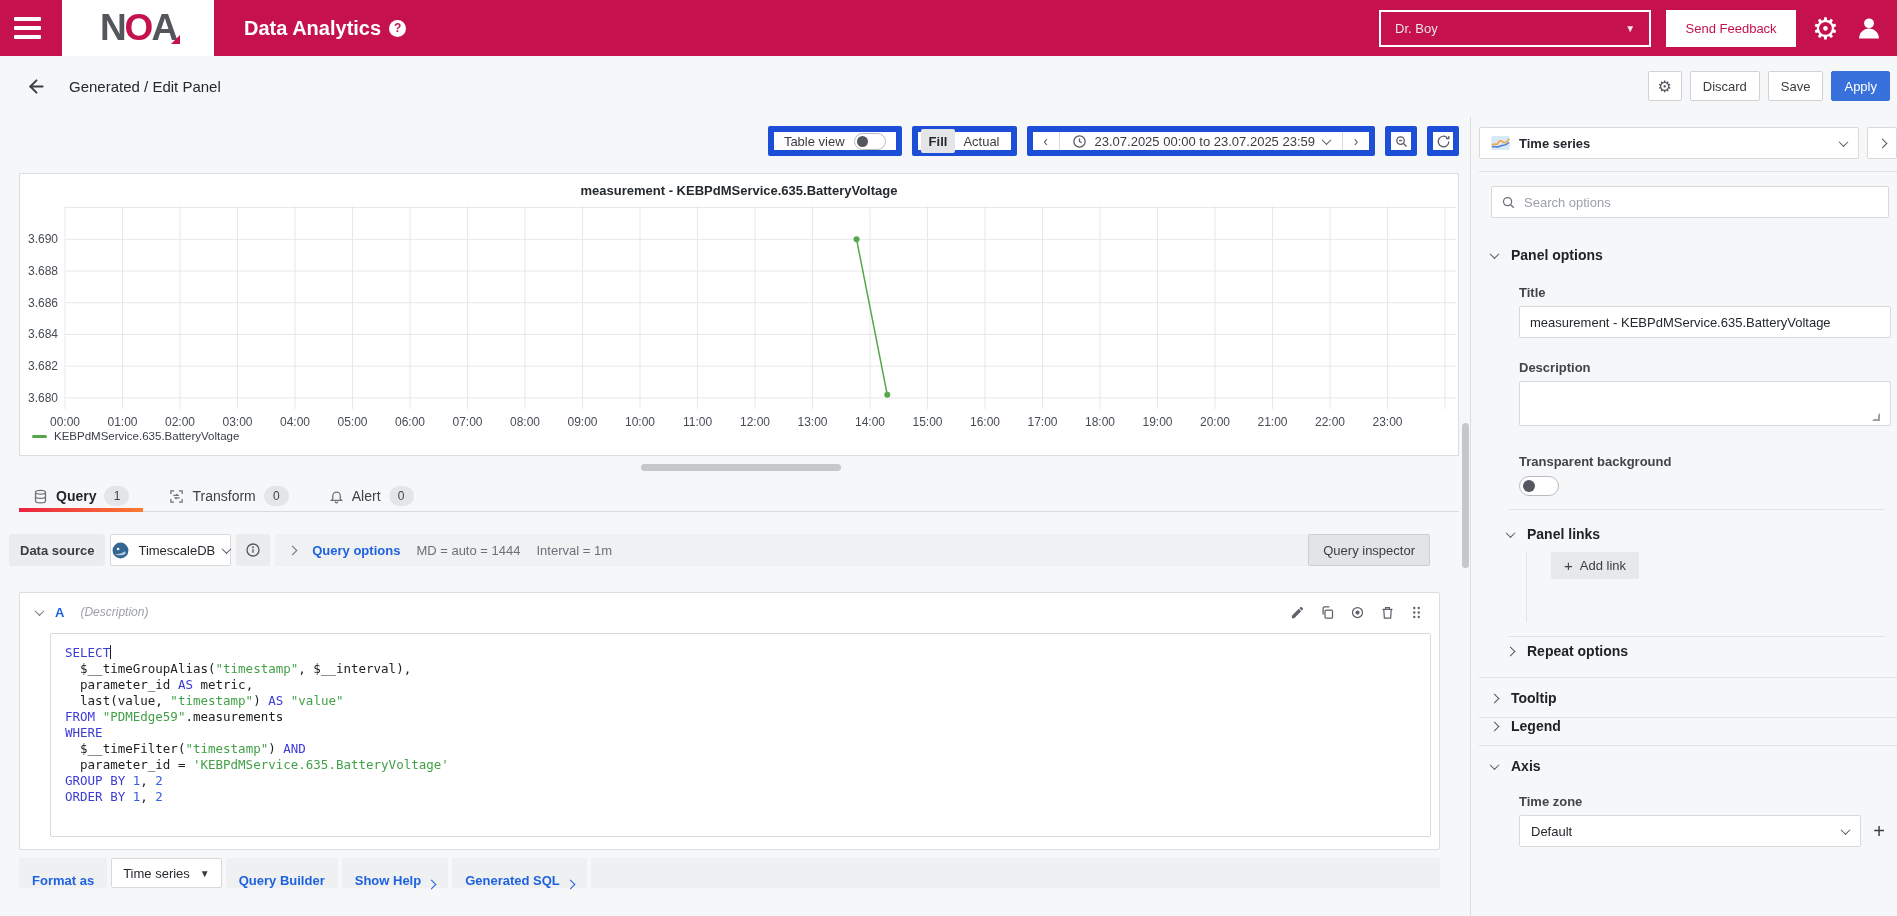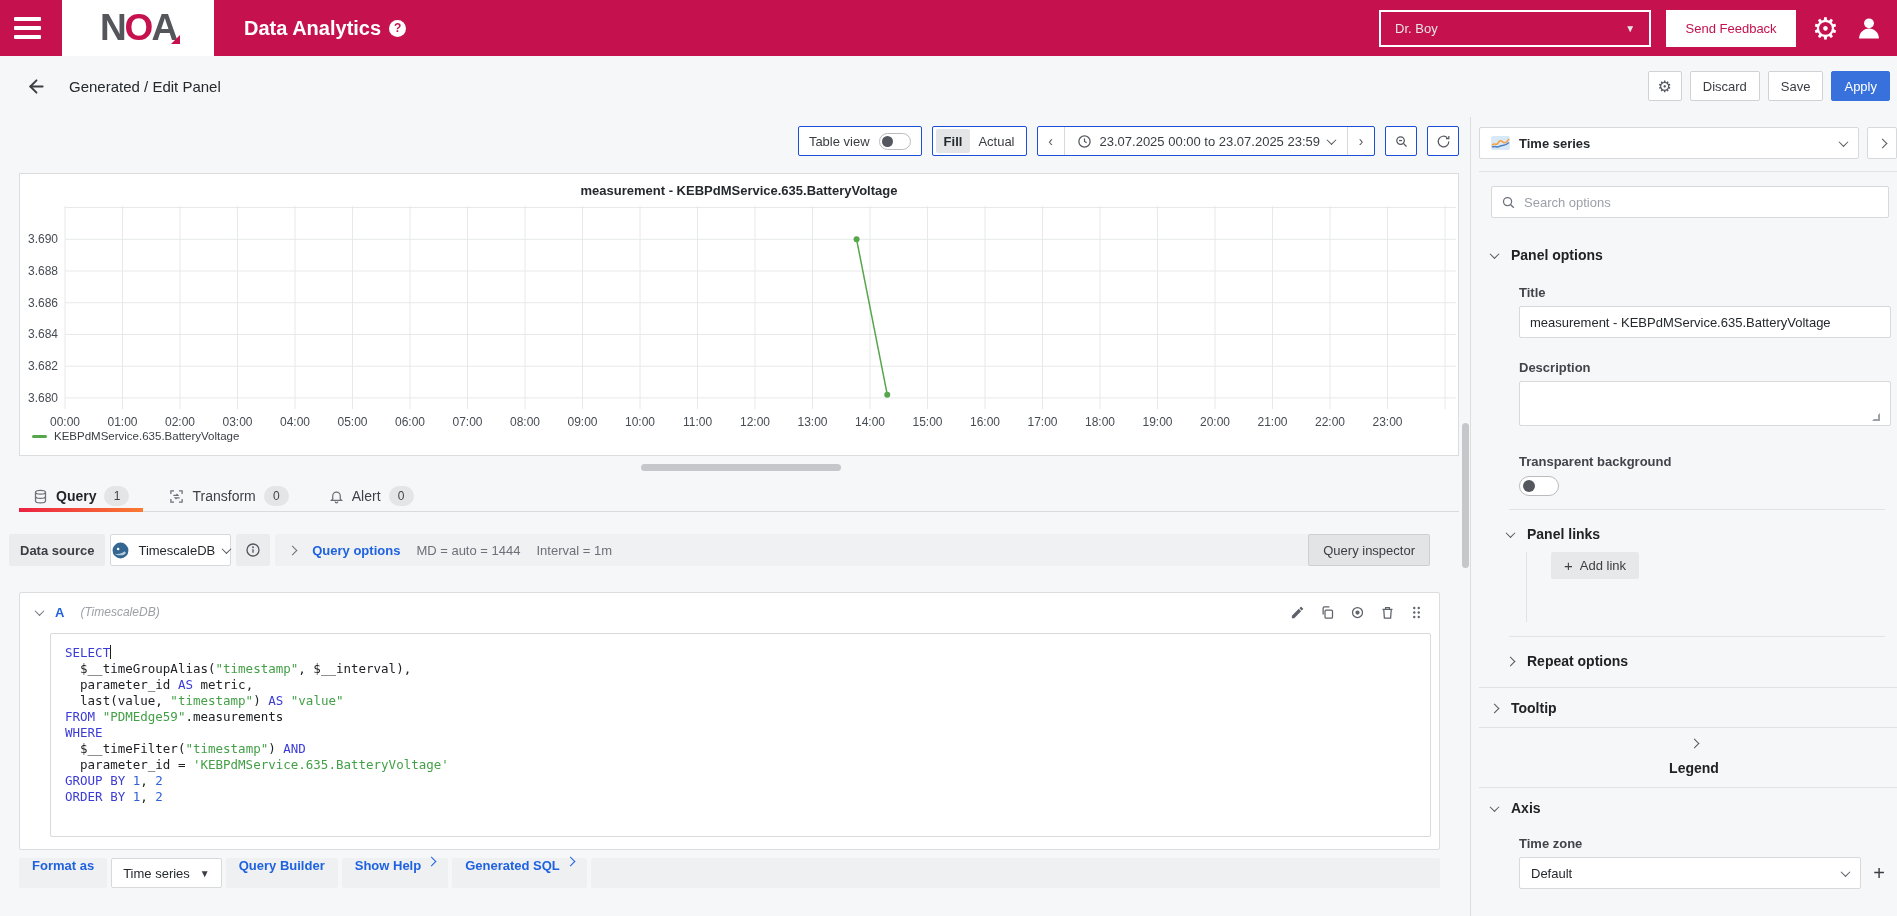--- a/index.html
+++ b/index.html
@@ -29,21 +29,21 @@
   .subheader { position:absolute; left:0; top:56px; width:1897px; height:60px; display:flex; align-items:center; }
   .back-btn { margin-left:26px; display:flex; cursor:pointer; color:#3A3D42; }
   .crumb { margin-left:22px; font-size:15px; color:#24292E; }
   .sub-actions { margin-left:auto; margin-right:7px; display:flex; gap:8px; }
   .btn { height:30px; border:1px solid #D0D2D5; background:#fff; border-radius:2px; font-size:13px; color:#3A3D42; padding:0 12px; display:flex; align-items:center; }
   .btn.icon-only { width:34px; justify-content:center; font-size:16px; color:#555A61; }
   .btn.primary { background:#3871DC; border-color:#3871DC; color:#fff; }
 
   
   .toolbar { position:absolute; left:19px; top:126px; width:1440px; height:30px; display:flex; justify-content:flex-end; gap:10px; }
-  .chip { height:30px; background:#fff; border:1px solid #1d4ed8; border-radius:2px; display:flex; align-items:center; font-size:13px; color:#3A3D42; }
+  .chip { height:30px; background:#fff; border:6px solid #1d4ed8; border-radius:2px; display:flex; align-items:center; font-size:13px; color:#3A3D42; }
   .tableview { padding:0 10px; gap:9px; }
   .toggle { width:32px; height:17px; border:1px solid #B9BBBF; border-radius:9px; background:#fff; position:relative; cursor:pointer; }
   .toggle i { position:absolute; left:2px; top:2px; width:11px; height:11px; border-radius:50%; background:#54575E; }
   .seg2 { padding:3px; gap:0; }
   .seg2 .seg { height:24px; padding:0 8px; display:flex; align-items:center; font-size:13px; cursor:pointer; border-radius:2px; }
   .seg2 .seg.on { background:#E4E5E7; font-weight:bold; color:#24292E; }
   .timegrp { padding:0; }
   .timegrp .side { width:26px; height:100%; display:flex; align-items:center; justify-content:center; color:#54575E; cursor:pointer; font-size:14px; }
   .timegrp .mid { height:100%; border-left:1px solid #D8D9DA; border-right:1px solid #D8D9DA; display:flex; align-items:center; gap:8px; padding:0 12px; cursor:pointer; }
   .sicon { display:flex; color:#54575E; }
@@ -81,21 +81,21 @@
   .qhead .ref { color:#1F62E0; font-size:13px; font-weight:bold; margin-left:12px; }
   .qhead .dsname { font-size:12px; font-style:italic; color:#9DA0A6; margin-left:16px; }
   .qicons { margin-left:auto; display:flex; gap:15px; color:#5E626A; }
   .qicons span { display:flex; cursor:pointer; }
   .codebox { margin:2px 8px 0 30px; height:204px; border:1px solid #D8D9DA; border-radius:2px; padding:11px 14px; font-family:"DejaVu Sans Mono", monospace; font-size:12.5px; line-height:16px; white-space:pre; overflow:hidden; cursor:text; }
   .tok-k { color:#3B3BD6; } .tok-s { color:#43A047; } .tok-n { color:#2F5FD9; } .tok-p { color:#202124; }
   .cursor { display:inline-block; width:1px; height:14px; background:#202124; vertical-align:-2px; }
 
   
   .fmtrow { position:absolute; left:19px; top:858px; width:1421px; height:30px; display:flex; gap:4px; }
-  .fchip { height:30px; background:#EFF0F2; border-radius:2px; display:flex; align-items:flex-start; gap:7px; padding:0 13px; font-size:13px; color:#1F62E0; font-weight:bold; cursor:pointer; }
+  .fchip { height:30px; background:#EFF0F2; border-radius:2px; display:flex; align-items:flex-end; gap:7px; padding:0 13px; font-size:13px; color:#1F62E0; font-weight:bold; cursor:pointer; }
   .fsel { height:30px; background:#fff; border:1px solid #D8D9DA; border-radius:2px; display:flex; align-items:center; gap:10px; padding:0 11px; font-size:13px; color:#24292E; cursor:pointer; }
   .fchip .c { color:#1F62E0; }
   .ffill { flex:1; background:#EFF0F2; border-radius:2px; }
 
   
   .sidebar { position:absolute; left:1470px; top:117px; width:427px; height:799px; border-left:1px solid #DCDDDE; padding:10px 0 0 8px; overflow:hidden; }
   .vizrow { display:flex; gap:8px; padding-right:0; }
   .vizpicker { flex:1; height:32px; background:#fff; border:1px solid #D8D9DA; border-radius:2px; display:flex; align-items:center; gap:9px; padding:0 11px; font-size:13px; font-weight:bold; color:#24292E; cursor:pointer; }
   .vizpicker .chev { margin-left:auto; color:#54575E; }
   .expandbtn { width:30px; height:32px; background:#fff; border:1px solid #D8D9DA; border-radius:2px; display:flex; align-items:center; justify-content:center; color:#54575E; cursor:pointer; }
@@ -356,21 +356,21 @@
     <span>MD = auto = 1444</span>
     <span>Interval = 1m</span>
     <button class="inspector">Query inspector</button>
   </div>
 </div>
 
 <div class="qpanel">
   <div class="qhead">
     <span class="chev down" style="color:#6E7079;"></span>
     <span class="ref">A</span>
-    <span class="dsname">(TimescaleDB)</span>
+    <span class="dsname">(Description)</span>
     <span class="qicons">
       <span>
           <svg width="15" height="15" viewBox="0 0 24 24" fill="currentColor">
             <path d="M3 17.25V21h3.75L17.8 9.94l-3.75-3.75L3 17.25zM20.7 7.04a1 1 0 0 0 0-1.41l-2.34-2.34a1 1 0 0 0-1.41 0l-1.83 1.83 3.75 3.75 1.83-1.83z"></path>
           </svg>
         </span>
       <span>
           <svg width="15" height="15" viewBox="0 0 24 24" fill="none" stroke="currentColor" stroke-width="2">
             <rect x="8" y="8" width="12" height="13" rx="2"></rect>
             <path d="M5 15V5a2 2 0 0 1 2-2h8"></path>
@@ -484,32 +484,32 @@
   <div class="vrule-wrap" style="height:70px;">
     <span class="vrule"></span>
     <button class="addlink">
       <span style="font-size:15px;">+</span>
       <span>Add link</span>
     </button>
   </div>
 
   <div class="sdivider" style="margin:14px 12px 0 30px;"></div>
 
-  <div class="sechead subsec" style="margin-top:16px;">
+  <div class="sechead subsec" style="margin-top:6px;">
     <span class="chev right"></span>
       <span>Repeat options</span>
   </div>
 
   <div class="sdivider" style="margin-top:18px;"></div>
   <div class="sechead" style="margin-top:12px;">
     <span class="chev right"></span>
       <span>Tooltip</span>
   </div>
   <div class="sdivider" style="margin-top:11px;"></div>
-  <div class="sechead" style="margin-top:12px;flex-direction:column;">
+  <div class="sechead" style="">
     <span class="chev right"></span>
       <span>Legend</span>
   </div>
   <div class="sdivider" style="margin-top:11px;"></div>
   <div class="sechead" style="margin-top:12px;">
     <span class="chev down"></span>
       <span>Axis</span>
   </div>
 
   <div class="fldlabel" style="margin-top:20px;">Time zone</div>

